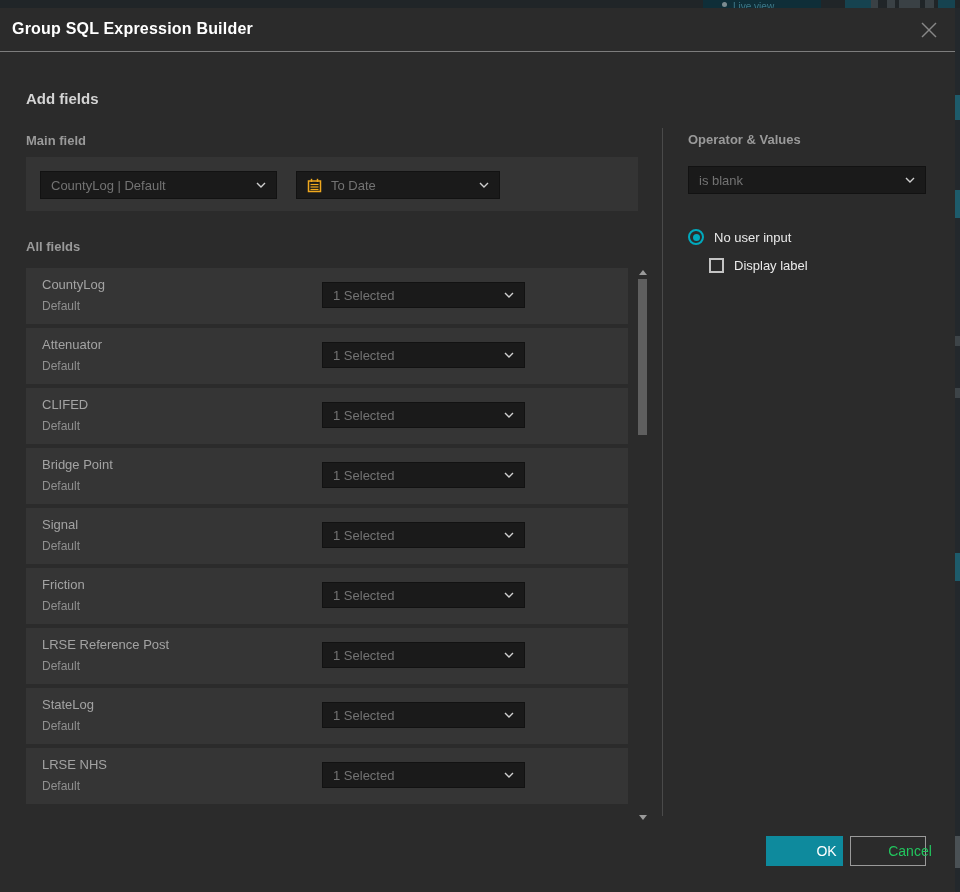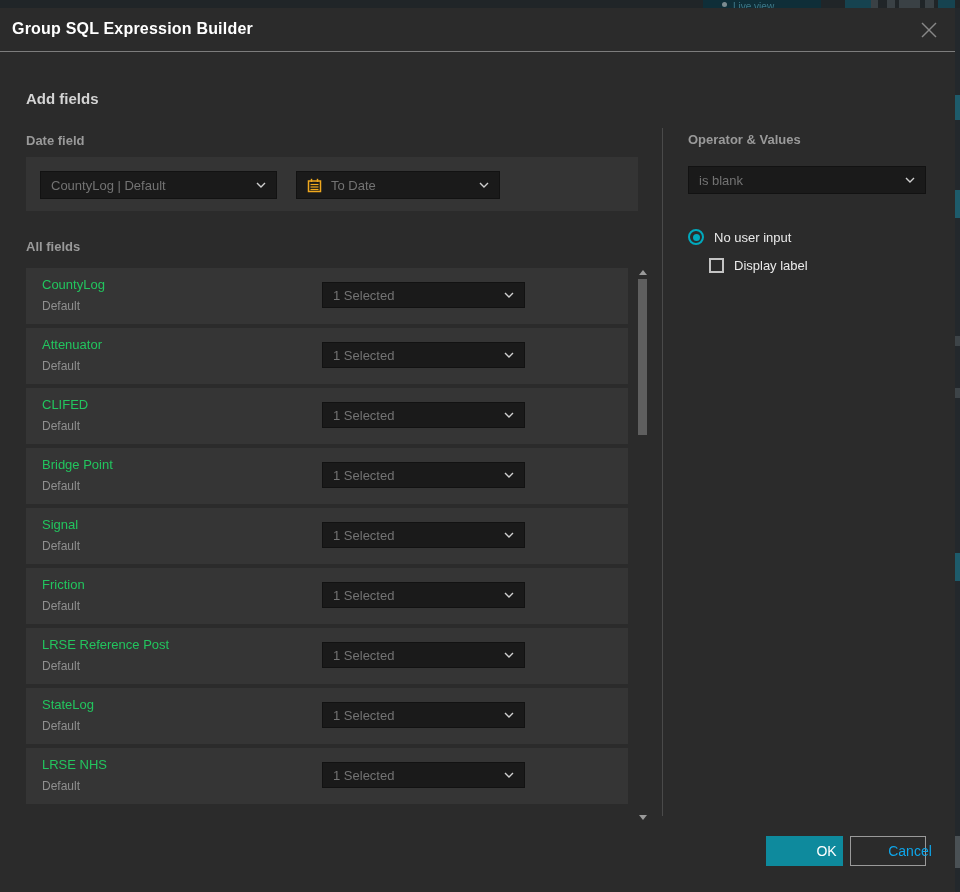--- a/index.html
+++ b/index.html
@@ -75,21 +75,21 @@
   }
   .dd-field { left: 40px;  top: 163px; width: 237px; }
   .dd-date  { left: 296px; top: 163px; width: 204px; }
   .cal-icon { margin-right: 9px; flex: 0 0 auto; display: flex; }
 
   
   .field-row {
     position: absolute; left: 26px; width: 602px; height: 56px;
     background: #353535;
   }
-  .row-name { position: absolute; left: 16px; top: 9px;  font-size: 13px; color: #22c55e; }
+  .row-name { position: absolute; left: 16px; top: 9px;  font-size: 13px; color: #a3a3a3; }
   .row-sub  { position: absolute; left: 16px; top: 31px; font-size: 12px; color: #8f8f8f; }
   .row-dd   { left: 296px; width: 203px; height: 26px; }
 
   
   .scrollbar {
     position: absolute; left: 637px; top: 262px; width: 12px; height: 550px;
   }
   .sb-arrow { position: absolute; left: 2px; width: 0; height: 0;
     border-left: 4px solid transparent; border-right: 4px solid transparent; }
   .sb-up   { top: 0;    border-bottom: 5px solid #9a9a9a; }
@@ -127,21 +127,21 @@
   
   .btn {
     position: absolute; top: 828px; height: 30px; font-size: 14px;
     display: flex; align-items: center; justify-content: center; cursor: pointer; padding-left: 44px;
   }
   .btn-ok {
     left: 766px; width: 77px; background: #0e8a9d; color: #ffffff;
     border: 1px solid #0e8a9d; font-weight: 400;
   }
   .btn-cancel {
-    left: 850px; width: 76px; background: transparent; color: #0ea5e9;
+    left: 850px; width: 76px; background: transparent; color: #22c55e;
     border: 1px solid #9a9a9a;
   }
 </style>
 </head>
 <body>
 
 <div class="screen">
 
   <div class="backdrop-top">
     <div class="live-chip">
@@ -172,21 +172,21 @@
       <div class="close-btn">
         <svg width="20" height="20" viewBox="0 0 20 20">
           <line x1="3" y1="3" x2="17" y2="17" stroke="#a6a6a6" stroke-width="1.4"></line>
           <line x1="17" y1="3" x2="3" y2="17" stroke="#a6a6a6" stroke-width="1.4"></line>
         </svg>
       </div>
     </div>
 
     <div class="h-add-fields">Add fields</div>
 
-    <div class="sub-label lbl-main-field">Date field</div>
+    <div class="sub-label lbl-main-field">Main field</div>
     <div class="main-field-box"></div>
 
     <div class="dd dd-field">
       <span class="dd-text">CountyLog | Default</span>
       <svg class="chev" width="10" height="6" viewBox="0 0 10 6">
         <polyline points="1,1 5,5 9,1" fill="none" stroke="#cfcfcf" stroke-width="1.4"></polyline>
       </svg>
     </div>
 
     <div class="dd dd-date">

